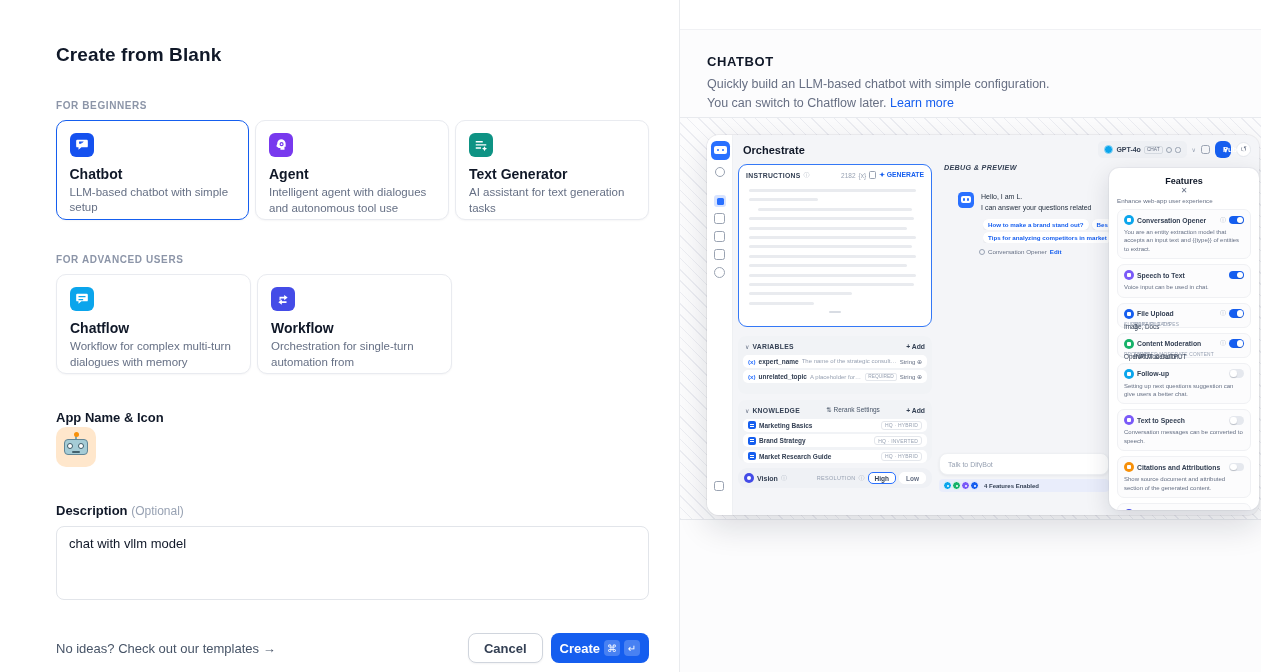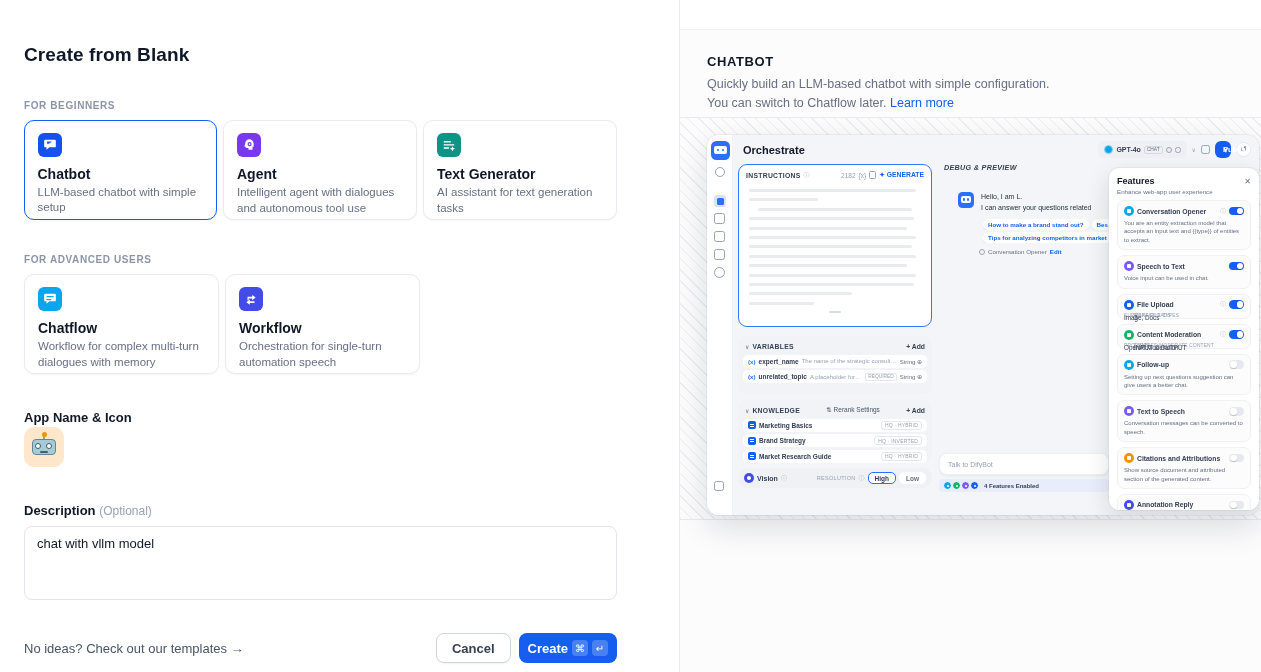--- a/index.html
+++ b/index.html
@@ -1,20 +1,20 @@
 <!DOCTYPE html>
 <html><head>
 <meta charset="utf-8">
 <style>
   * { margin:0; padding:0; box-sizing:border-box; }
   html,body { width:1261px; height:672px; overflow:hidden; }
   body { font-family:"Liberation Sans", sans-serif; background:#fff; display:flex; color:#101828; }
 
   
-  .left { width:679px; height:504px; background:#fff; padding:44px 40px 0 24px; position:relative; flex:none; }
+  .left { width:679px; height:504px; background:#fff; padding:44px 40px 0 56px; position:relative; flex:none; }
   .page-title { font-size:19px; font-weight:bold; letter-spacing:.1px; }
   .choose-label { font-size:14px; font-weight:bold; margin-top:31px; }
   .sec-label { font-size:10px; font-weight:bold; letter-spacing:.6px; color:#8c95a8; margin-top:34px; }
   .cards { display:flex; gap:6px; margin-top:9px; width:593px; }
   .type-card { flex:1; background:#fff; border:1px solid #e9ebf0; border-radius:10px; padding:12px 13px; height:100px; cursor:pointer; box-shadow:0 1px 2px rgba(16,24,40,.04); }
   .type-card.selected { border:1.5px solid #155eef; padding:11.5px 12.5px; }
   .type-card.half { flex:none; width:195px; }
   .type-ico { width:24px; height:24px; border-radius:6px; display:flex; align-items:center; justify-content:center; }
   .type-ico svg { width:14px; height:14px; fill:#fff; }
   .type-name { font-size:14px; font-weight:bold; margin-top:9px; color:#101828; }
@@ -145,21 +145,21 @@
   .dbg-input::placeholder { color:#98a2b3; }
   .feat-count { left:232px; top:344px; width:170px; height:13px; background:#e9edfb; border-radius:4px; display:flex; align-items:center; padding:0 4px; gap:2px; }
   .feat-count > * { position:static; }
   .fc-dot { width:9px; height:9px; border-radius:50%; border:1px solid #fff; position:relative; flex:none; margin-left:-2px; }
   .fc-dot:first-child { margin-left:0; }
   .fc-dot i { position:absolute; inset:2.5px; background:#fff; border-radius:50%; }
   .fc-txt { font-size:6px; font-weight:bold; color:#344054; margin-left:3px; }
 
   
   .features { left:402px; top:33px; width:150px; height:342px; background:#fff; border-radius:10px; box-shadow:0 8px 24px rgba(16,24,40,.14), 0 0 0 1px rgba(16,24,40,.04); padding:8px 8px; overflow:hidden; }
-  .features > * { position:static; }
+  .features > * { position:static;flex-direction:column; }
   .f-head { display:flex; align-items:center; }
   .f-head > * { position:static; }
   .f-title { font-size:9px; font-weight:bold; color:#101828; flex:1; }
   .f-close { font-size:8px; color:#667085; }
   .f-sub { display:block; font-size:6.2px; color:#667085; margin-top:2px; }
   .f-item { display:block; background:#fcfcfd; border:1px solid #f0f1f4; border-radius:7px; padding:5px 6px; margin-top:5px; }
   .f-item > * { position:static; }
   .fi-head { display:flex; align-items:center; gap:3px; }
   .fi-head > * { position:static; }
   .fi-ico { width:10px; height:10px; border-radius:50%; position:relative; flex:none; }
@@ -223,21 +223,21 @@
       <div class="type-name">Chatflow</div>
       <div class="type-desc">Workflow for complex multi-turn dialogues with memory</div>
     </div>
     <div class="type-card half">
       <div class="type-ico" style="background: rgb(68, 76, 231);">
         <svg viewBox="0 0 24 24">
             <path d="M6 8h8V5l6 4.5-6 4.5v-3H8v3H6zM18 16h-8v-3l-6 4.5L10 22v-3h8z"></path>
           </svg>
       </div>
       <div class="type-name">Workflow</div>
-      <div class="type-desc">Orchestration for single-turn automation speech</div>
+      <div class="type-desc">Orchestration for single-turn automation from</div>
     </div>
   </div>
 
   <div class="field-label"><span>App Name &amp; Icon</span></div>
   <div class="name-row">
     <div class="appicon">
       <div class="robot">
         <div class="antenna"></div>
           <div class="antenna-tip"></div>
           <div class="head"></div>

